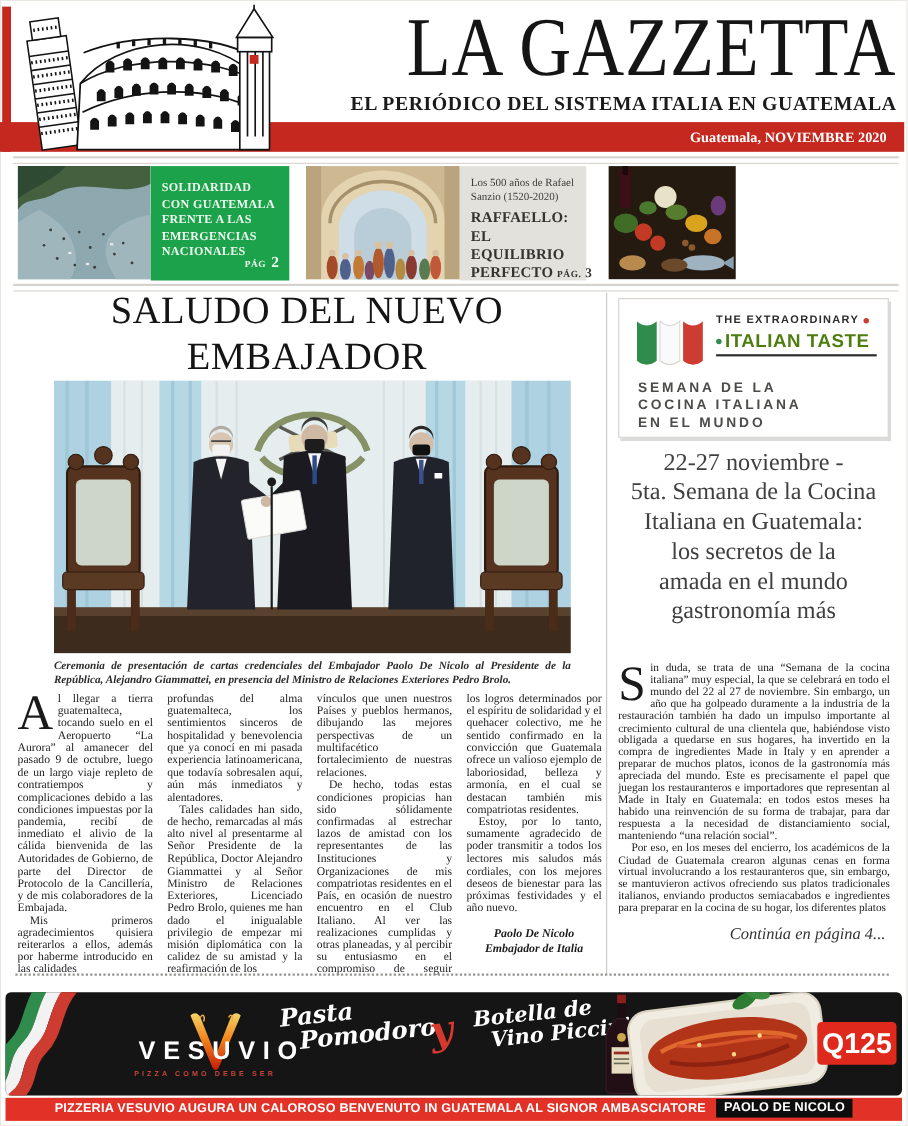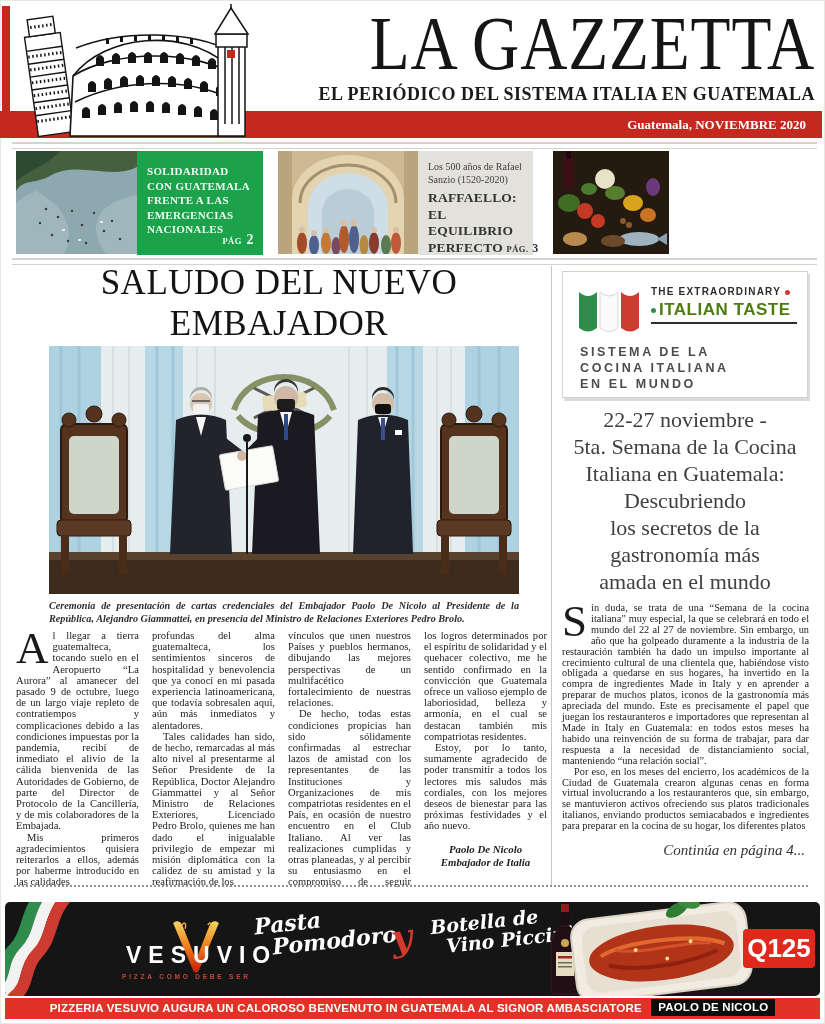--- a/index.html
+++ b/index.html
@@ -420,34 +420,33 @@
     <svg class="flag-logo" viewBox="0 0 60 52">
       <path d="M0,7 Q9,15 18,7 L18,43 Q9,50 0,43 Z" fill="#2F8C4D"></path>
       <path d="M21,7 Q30,15 39,7 L39,43 Q30,50 21,43 Z" fill="#fafafa" stroke="#d8d8d4"></path>
       <path d="M42,7 Q51,15 60,7 L60,43 Q51,50 42,43 Z" fill="#CE3B30"></path>
     </svg>
     <div class="taste">
       <div class="taste-top"><span>THE EXTRAORDINARY</span><span class="taste-dot-r"></span></div>
       <div class="taste-main-row"><span class="taste-dot-g"></span><span class="taste-main">ITALIAN TASTE</span></div>
     </div>
     <div class="logo-sub">
-      <div>SISTEMA DE LA</div>
+      <div>SEMANA DE LA</div>
       <div>COCINA ITALIANA</div>
       <div>EN EL MUNDO</div>
     </div>
   </div>
 
   <h2 class="sb-headline" style="margin:0;font-weight:normal;">
     <span>22-27 noviembre -</span>
     <span>5ta. Semana de la Cocina</span>
     <span>Italiana en Guatemala:</span>
-    <span>Descubriendo</span>
     <span>los secretos de la</span>
+    <span>amada en el mundo</span>
     <span>gastronomía más</span>
-    <span>amada en el mundo</span>
   </h2>
 
   <div class="sbody">
     <p class="dropcap-host"><span class="dropcap">S</span>in duda, se trata de una “Semana de la cocina italiana” muy especial, la que se celebrará en todo el mundo del 22 al 27 de noviembre. Sin embargo, un año que ha golpeado duramente a la industria de la restauración también ha dado un impulso importante al crecimiento cultural de una clientela que, habiéndose visto obligada a quedarse en sus hogares, ha invertido en la compra de ingredientes Made in Italy y en aprender a preparar de muchos platos, iconos de la gastronomía más apreciada del mundo. Este es precisamente el papel que juegan los restauranteros e importadores que representan al Made in Italy en Guatemala: en todos estos meses ha habido una reinvención de su forma de trabajar, para dar respuesta a la necesidad de distanciamiento social, manteniendo “una relación social”.</p>
     <p>Por eso, en los meses del encierro, los académicos de la Ciudad de Guatemala crearon algunas cenas en forma virtual involucrando a los restauranteros que, sin embargo, se mantuvieron activos ofreciendo sus platos tradicionales italianos, enviando productos semiacabados e ingredientes para preparar en la cocina de su hogar, los diferentes platos</p>
     <div class="continua">Continúa en página 4...</div>
   </div>
 
   <div class="dotted-rule"></div>
 

